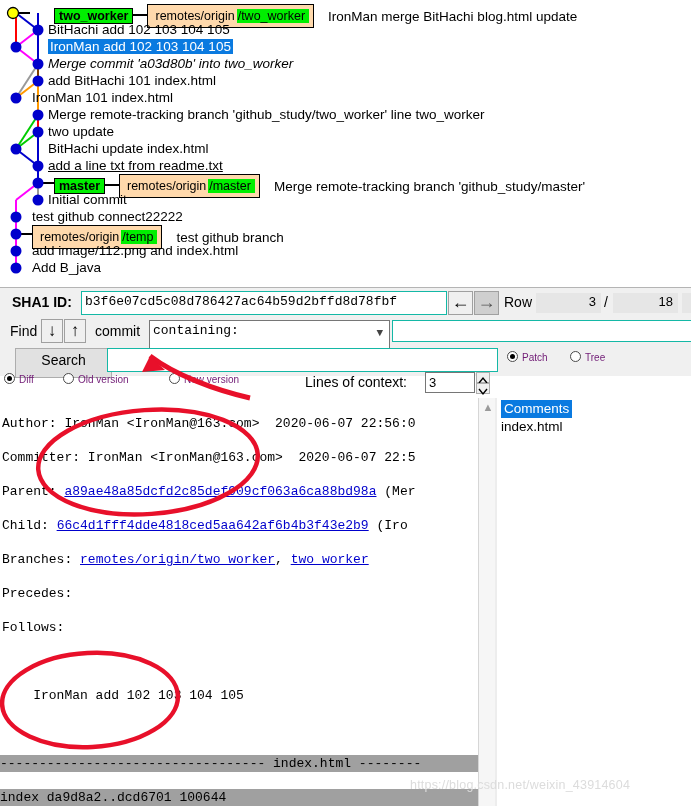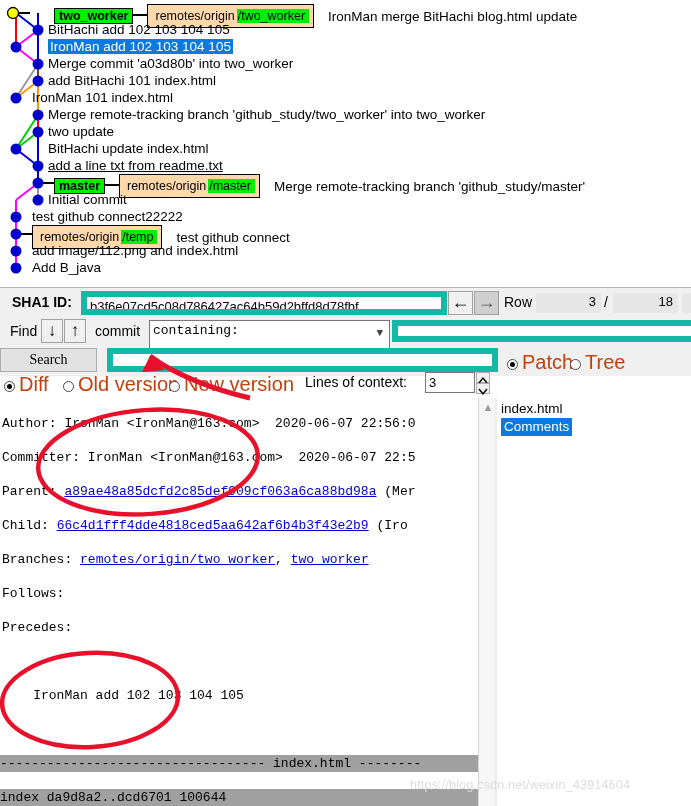--- a/index.html
+++ b/index.html
@@ -40,22 +40,22 @@
     position:absolute;left:0;top:288px;width:691px;height:88px;
     background:#f0f0f0;
   }
   .row{position:absolute;left:0;width:691px;padding-left:7px;}
   #row-sha{top:0;height:30px;}
   #row-find{top:30px;height:28px;}
   #row-search{top:58px;height:30px;}
 
   .lbl{position:absolute;font-size:14px;color:#000;}
   .txtbox{
-    position:absolute;background:#fff;border:6px solid #14b8a6;
-    box-sizing:border-box;font-family:Liberation Sans, sans-serif;
+    position:absolute;background:#fff;border:1px solid #14b8a6;
+    box-sizing:border-box;font-family:Liberation Mono, monospace;
     font-size:13px;padding:1px 3px;line-height:18px;color:#000;
     overflow:hidden;white-space:nowrap;
   }
   .arrowbtn{
     position:absolute;box-sizing:border-box;border:1px solid #a0a0a0;
     text-align:center;font-size:18px;line-height:20px;color:#000;
   }
   .numbox{
     position:absolute;background:#e6e6e6;border:0;box-sizing:border-box;
     font-size:13px;text-align:right;padding-right:5px;line-height:18px;color:#000;
@@ -64,21 +64,21 @@
     position:absolute;background:#fff;border:1px solid #767676;
     box-sizing:border-box;font-family:"Liberation Mono", monospace;
     font-size:13px;padding:1px 3px;line-height:18px;color:#000;
   }
   .combobox .arw{position:absolute;right:6px;top:3px;font-size:11px;color:#444;}
   .btn{
     position:absolute;box-sizing:border-box;
     background:#e1e1e1;border:1px solid #adadad;
     text-align:center;font-size:14px;line-height:22px;color:#000;
   }
-  .radio{position:absolute;font-size:20px;white-space:nowrap;color:#c2410c;}
+  .radio{position:absolute;font-size:10px;white-space:nowrap;color:#701a75;}
   .radio .dot{
     display:inline-block;width:11px;height:11px;border-radius:50%;
     border:1px solid #4a4a4a;background:#fff;vertical-align:-1px;
     margin-right:4px;position:relative;box-sizing:border-box;
   }
   .radio.on .dot:after{
     content:"";position:absolute;left:2px;top:2px;width:5px;height:5px;
     border-radius:50%;background:#000;
   }
   .spin{
@@ -188,31 +188,31 @@
     <circle cx="16" cy="217" r="5.5" fill="#0000cc"></circle>
     <circle cx="16" cy="234" r="5.5" fill="#0000cc"></circle>
     <circle cx="16" cy="251" r="5.5" fill="#0000cc"></circle>
     <circle cx="16" cy="268" r="5.5" fill="#0000cc"></circle>
   </svg>
 
   <div id="rows">
       <div class="commit-row" style="left: 54px; top: 4px;"><span class="reftag head">two_worker</span><span class="reflink" style="width: 14px;"></span><span class="reftag remote"><span class="pfx">remotes/origin</span><span class="sfx">/two_worker</span></span><span class="msg trailing">IronMan  merge BitHachi blog.html update</span></div>
       <div class="commit-row" style="left: 48px; top: 21px;"><span class="msg">BitHachi add 102 103 104 105</span></div>
       <div class="commit-row" style="left: 48px; top: 38px;"><span class="msg sel">IronMan add 102 103 104 105</span></div>
-      <div class="commit-row" style="left: 48px; top: 55px;"><span class="msg">Merge commit 'a03d80b' into two_worker</span></div>
+      <div class="commit-row" style="left: 48px; top: 55px; font-style: italic;"><span class="msg">Merge commit 'a03d80b' into two_worker</span></div>
       <div class="commit-row" style="left: 48px; top: 72px;"><span class="msg">add BitHachi 101 index.html</span></div>
       <div class="commit-row" style="left: 32px; top: 89px;"><span class="msg">IronMan 101 index.html</span></div>
-      <div class="commit-row" style="left: 48px; top: 106px;"><span class="msg">Merge remote-tracking branch 'github_study/two_worker' into two_worker</span></div>
+      <div class="commit-row" style="left: 48px; top: 106px;"><span class="msg">Merge remote-tracking branch 'github_study/two_worker' line two_worker</span></div>
       <div class="commit-row" style="left: 48px; top: 123px;"><span class="msg">two update</span></div>
       <div class="commit-row" style="left: 48px; top: 140px;"><span class="msg">BitHachi update index.html</span></div>
       <div class="commit-row" style="left: 48px; top: 157px; text-decoration: underline;"><span class="msg">add  a line txt from readme.txt</span></div>
       <div class="commit-row" style="left: 54px; top: 174px;"><span class="reftag head">master</span><span class="reflink" style="width: 14px;"></span><span class="reftag remote"><span class="pfx">remotes/origin</span><span class="sfx">/master</span></span><span class="msg trailing">Merge remote-tracking branch 'github_study/master'</span></div>
       <div class="commit-row" style="left: 48px; top: 191px;"><span class="msg">Initial commit</span></div>
       <div class="commit-row" style="left: 32px; top: 208px;"><span class="msg">test github connect22222</span></div>
-      <div class="commit-row" style="left: 32px; top: 225px;"><span class="reftag remote"><span class="pfx">remotes/origin</span><span class="sfx">/temp</span></span><span class="msg trailing">test github connect</span></div>
+      <div class="commit-row" style="left: 32px; top: 225px;"><span class="reftag remote"><span class="pfx">remotes/origin</span><span class="sfx">/temp</span></span><span class="msg trailing">test github branch</span></div>
       <div class="commit-row" style="left: 32px; top: 242px;"><span class="msg">add image/112.png and index.html</span></div>
       <div class="commit-row" style="left: 32px; top: 259px;"><span class="msg">Add B_java</span></div>
     </div>
 </div>
 
 <div id="ctrl">
 
   <div class="row" id="row-sha">
     <span class="lbl" style="left:12px;top:6px;font-weight:bold;">SHA1 ID:</span>
     <div class="txtbox" style="left:81px;top:3px;width:366px;height:24px;">b3f6e07cd5c08d786427ac64b59d2bffd8d78fbf</div>
@@ -231,21 +231,21 @@
     <div class="arrowbtn" style="left:64px;top:1px;width:22px;height:24px;background:#f0f0f0;font-size:17px;line-height:22px;">↑</div>
     <span class="lbl" style="left:95px;top:5px;">commit</span>
     <div class="combobox" style="left:149px;top:2px;width:241px;height:40px;">
       <span>containing:</span>
       <span class="arw">▼</span>
     </div>
     <div class="txtbox" style="left:392px;top:2px;width:299px;height:22px;border-right:0;"></div>
   </div>
 
   <div class="row" id="row-search">
-    <div class="btn" style="left:0;top:2px;width:97px;height:24px;font-family:Liberation Serif, serif;">Search</div>
+    <div class="btn" style="left:15px;top:2px;width:97px;height:30px;">Search</div>
     <div class="txtbox" style="left:107px;top:2px;width:391px;height:24px;"></div>
 
     <div class="radio on" style="left:507px;top:5px;">
       <span class="dot"></span><span>Patch</span>
     </div>
     <div class="radio" style="left:570px;top:5px;">
       <span class="dot"></span><span>Tree</span>
     </div>
 
     <div class="radio on" style="left:4px;top:27px;">
@@ -271,40 +271,40 @@
     </div>
   </div>
 </div>
 
 <div id="detail">
 <div class="hdr"><span>Author:</span> <span>IronMan &lt;IronMan@163.com&gt;  2020-06-07 22:56:0</span></div>
 <div class="hdr"><span>Committer:</span> <span>IronMan &lt;IronMan@163.com&gt;  2020-06-07 22:5</span></div>
 <div class="hdr"><span>Parent:</span> <span class="lnk">a89ae48a85dcfd2c85def909cf063a6ca88bd98a</span><span> (Mer</span></div>
 <div class="hdr"><span>Child:</span> <span class="lnk">66c4d1fff4dde4818ced5aa642af6b4b3f43e2b9</span><span> (Iro</span></div>
 <div class="hdr"><span>Branches:</span> <span class="lnk">remotes/origin/two_worker</span><span>, </span><span class="lnk">two_worker</span></div>
+<div class="hdr"><span>Precedes:</span></div>
 <div class="hdr"><span>Follows:</span></div>
-<div class="hdr"><span>Precedes:</span></div>
 <div class="hdr">&nbsp;</div>
 <div class="hdr"><span>    IronMan add 102 103 104 105</span></div>
 <div class="hdr">&nbsp;</div>
 <div class="filehdr">---------------------------------- index.html --------</div>
 <div class="filehdr">index da9d8a2..dcd6701 100644</div>
 
 
 </div>
 
 <div id="detail-scroll">
   <div class="up">▲</div>
 </div>
 
 <div id="sep-vert"></div>
 
 <div id="filelist">
+    <div class="f" style="padding-left: 0px;"><span class="f sel">Comments</span></div>
     <div class="f">index.html</div>
-    <div class="f" style="padding-left: 0px;"><span class="f sel">Comments</span></div>
   </div>
 
 <svg id="annot">
   <ellipse cx="148" cy="462" rx="110" ry="52" fill="none" stroke="#e8102a" stroke-width="4.5" transform="rotate(-4 148 462)"></ellipse>
   <path d="M150,356 C175,375 215,390 250,398" fill="none" stroke="#e8102a" stroke-width="5"></path>
   <path d="M150,356 L165,370 L142,372 Z" fill="#e8102a"></path>
   <ellipse cx="90" cy="700" rx="88" ry="47" fill="none" stroke="#e8102a" stroke-width="4.5" transform="rotate(-3 90 700)"></ellipse>
 </svg>
 
 <div id="wm">https://blog.csdn.net/weixin_43914604</div>

